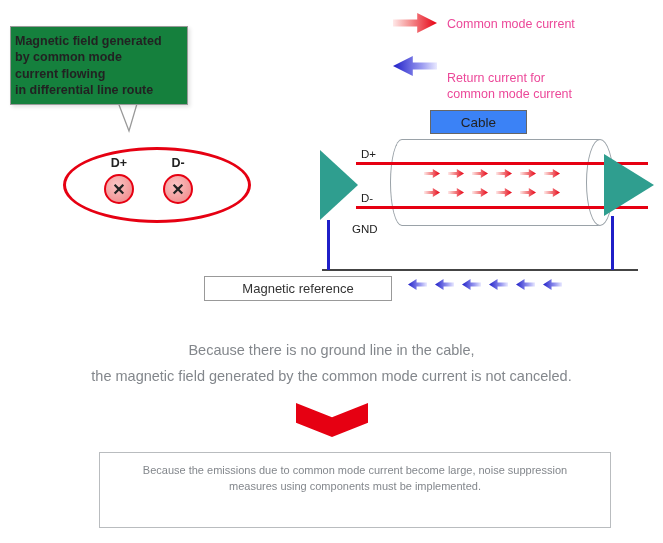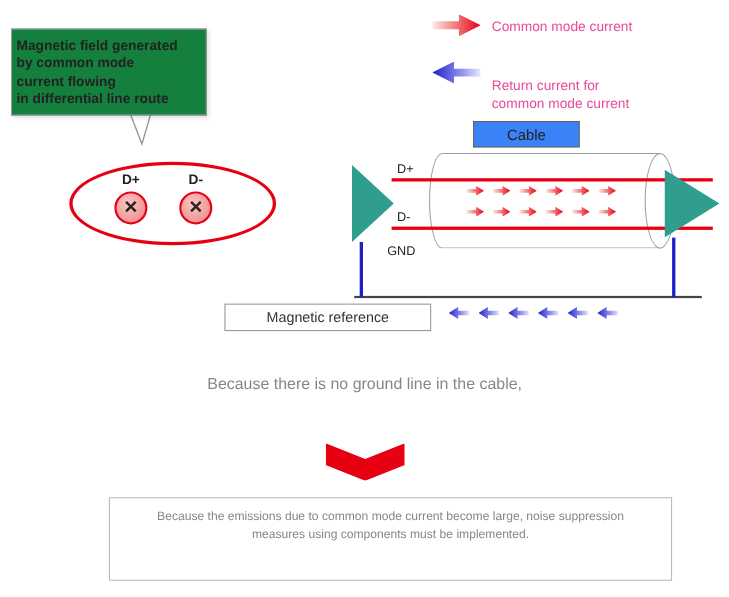--- a/index.html
+++ b/index.html
@@ -150,18 +150,19 @@
     <span class="arr-l"></span>
     <span class="arr-l"></span>
     <span class="arr-l"></span>
     <span class="arr-l"></span>
     <span class="arr-l"></span>
   </div>
 
   <div class="abs ref-box">Magnetic reference</div>
 
   <div class="abs expl" style="top:342px;">Because there is no ground line in the cable,</div>
+  <div class="abs expl" style="top:368px;">the magnetic field generated by the common mode current is not canceled.</div>
 
   <div class="abs chevron-down"></div>
 
   <div class="abs conclusion-box">Because the emissions due to common mode current become large, noise suppression measures using components must be implemented.</div>
 
 </div>
 
 </body></html>

